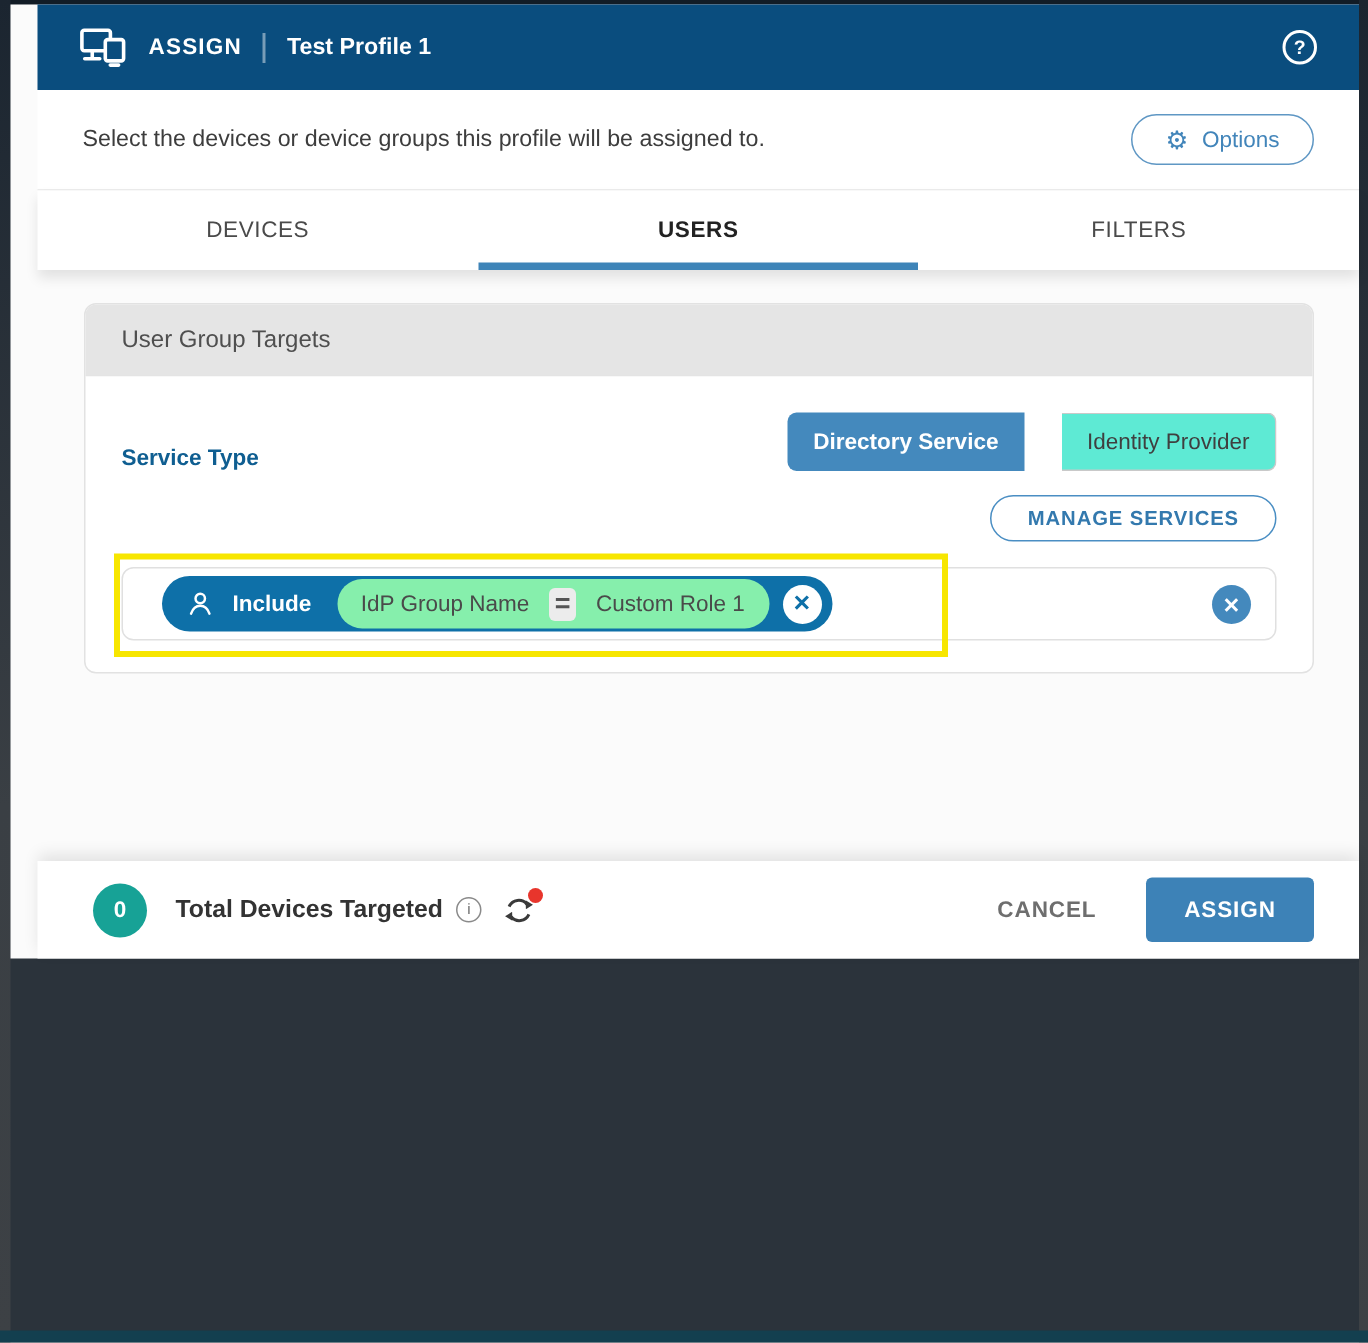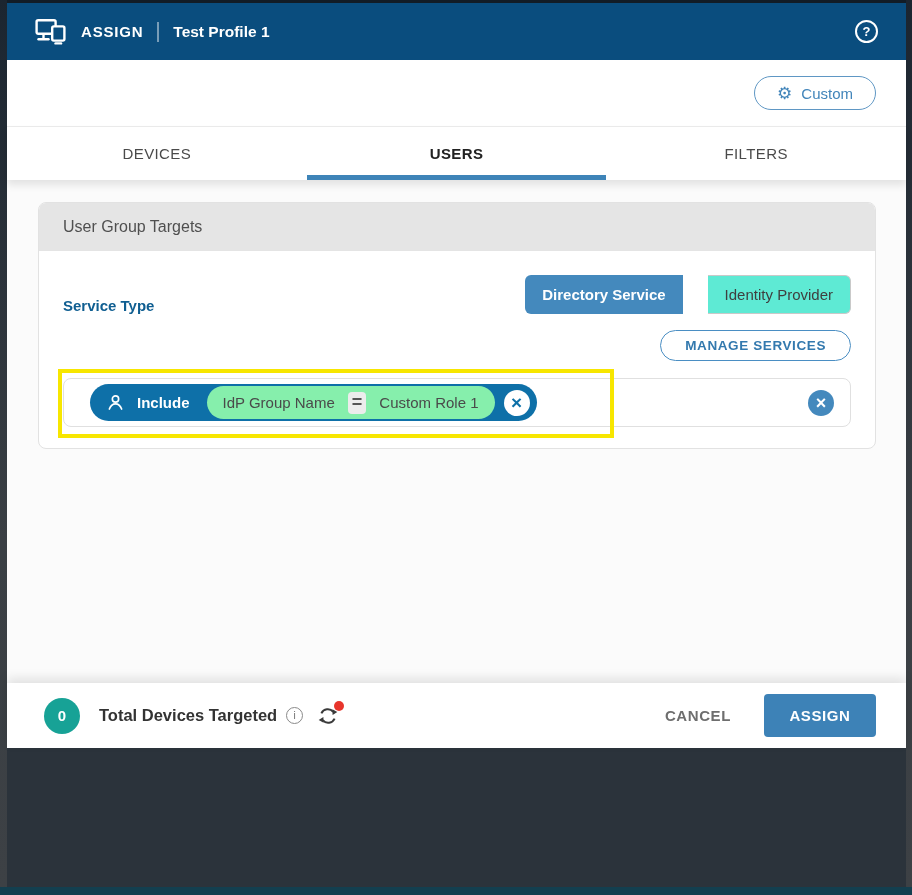--- a/index.html
+++ b/index.html
@@ -4,21 +4,21 @@
 <style>
   * { margin:0; padding:0; box-sizing:border-box; }
   html,body { width:912px; height:895px; }
   body { font-family:"Liberation Sans","DejaVu Sans",sans-serif; background:#fff; }
   .screen { position:relative; width:912px; height:895px; overflow:hidden; background:#2b333b; }
   .edge-top { position:absolute; top:0; left:0; right:0; height:3px; background:#121c26; }
   .edge-left { position:absolute; top:0; left:0; bottom:0; width:7px; background:linear-gradient(180deg,#1b2530,#3a3f44 60%,#3d4145); }
   .edge-right { position:absolute; top:0; right:0; bottom:0; width:6px; background:linear-gradient(180deg,#1b2530,#3a3f44 60%,#3d4145); }
   .edge-bottom { position:absolute; left:0; right:0; bottom:0; height:8px; background:#133f4f; }
 
-  .app { position:absolute; top:3px; left:7px; width:899px; height:745px; display:flex; flex-direction:column; background:#fbfbfb; }
+  .app { position:absolute; top:3px; left:7px; width:899px; height:636px; display:flex; flex-direction:column; background:#fbfbfb;padding-left:18px; }
 
   
   .titlebar { height:57px; background:#0a4d7e; display:flex; align-items:center; padding:0 28px; flex:none; }
   .titlebar .app-title { color:#fff; font-size:15px; font-weight:bold; letter-spacing:.8px; margin-left:15px; }
   .titlebar .vsep { width:2px; height:20px; background:rgba(255,255,255,.45); margin:0 14px; }
   .titlebar .profile-title { color:#fff; font-size:15.5px; font-weight:bold; }
   .help-btn { margin-left:auto; width:23px; height:23px; border:2px solid #fff; border-radius:50%; color:#fff;
               font-size:13px; font-weight:bold; display:flex; align-items:center; justify-content:center; cursor:pointer; }
 
   
@@ -107,23 +107,24 @@
           <path d="M20.5 25.4h5.6" stroke="#fff" stroke-width="2.4" stroke-linecap="round"></path>
         </svg>
       </span>
       <span class="app-title">ASSIGN</span>
       <span class="vsep"></span>
       <span class="profile-title">Test Profile 1</span>
       <div class="help-btn">?</div>
     </header>
 
     <div class="subheader">
+      <span class="desc">Select the devices or device groups this profile will be assigned to.</span>
       <button class="options-btn">
         <span class="gear">⚙</span>
-        <span>Custom</span>
+        <span>Options</span>
       </button>
     </div>
 
     <nav class="tabs">
       <div class="tab">
         <span>DEVICES</span>
       </div>
       <div class="tab active">
         <span>USERS</span>
         <span class="tab-underline"></span>

